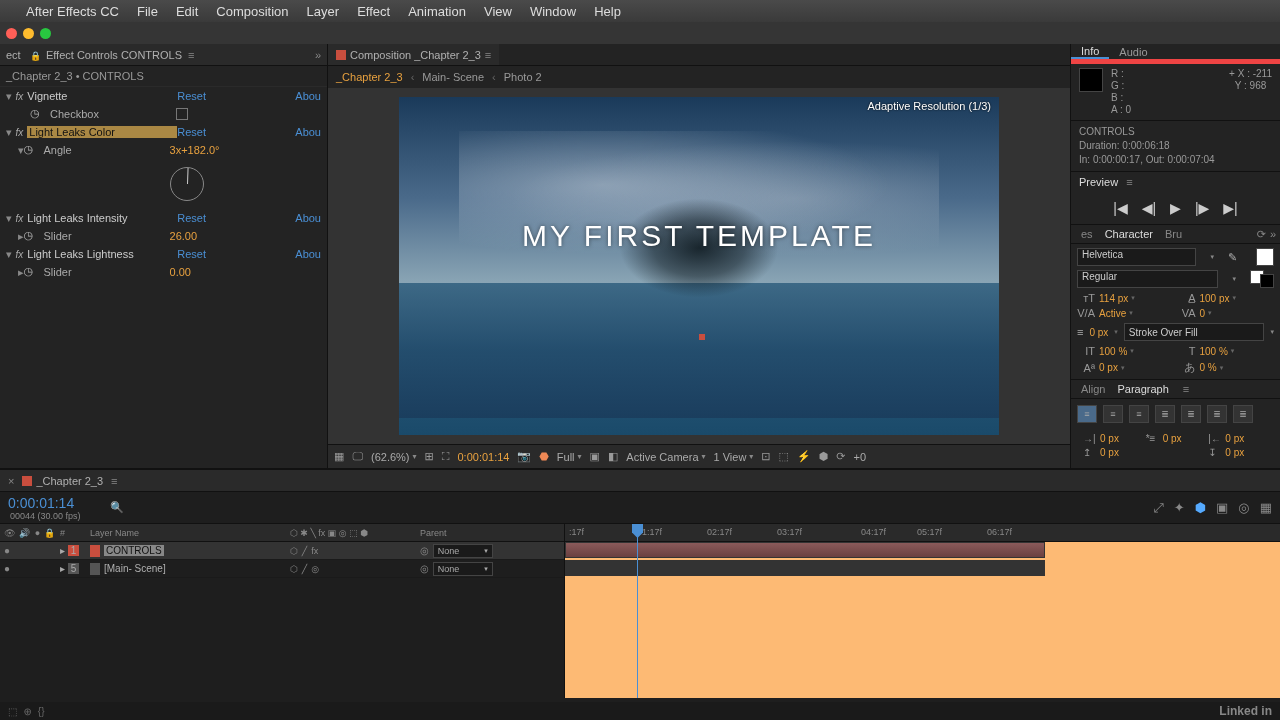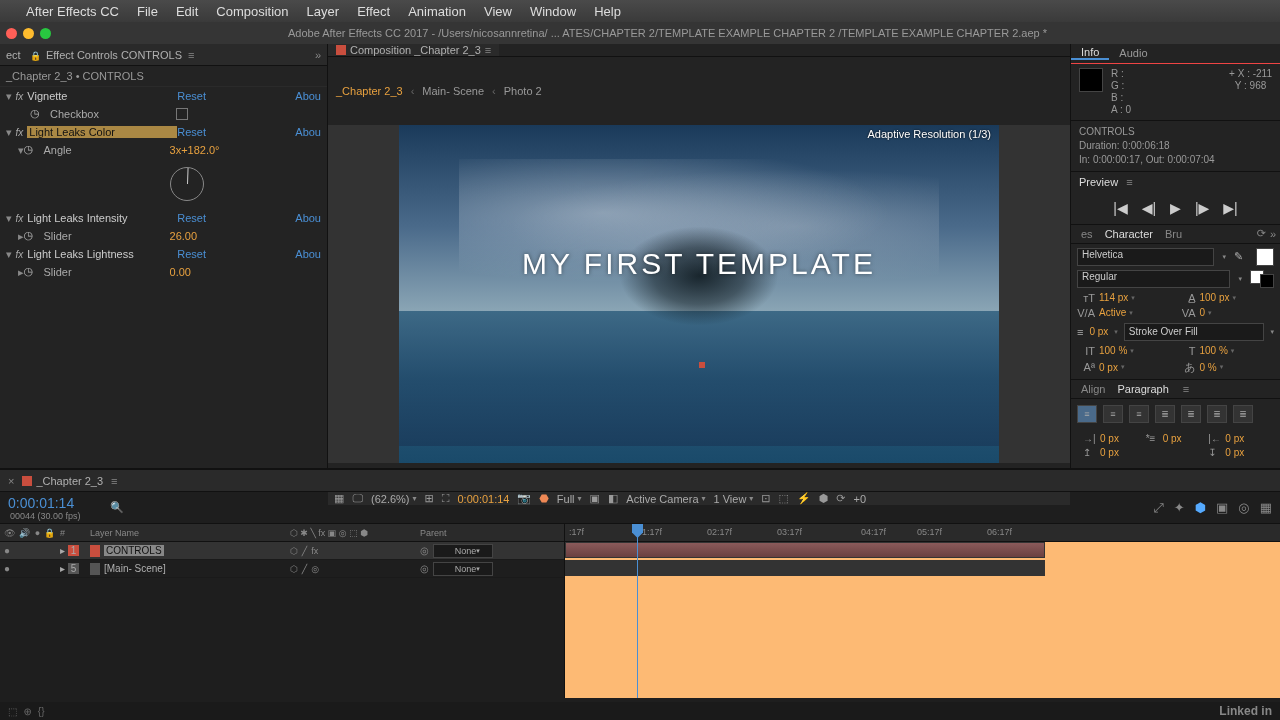--- a/index.html
+++ b/index.html
@@ -27,21 +27,21 @@
 .fx-row .reset { color: #4a8fd4; cursor: pointer; margin-right: auto; }
 .fx-row .abt { color: #4a8fd4; }
 .prop-row { display: flex; align-items: center; height: 18px; padding-left: 30px; }
 .prop-row .sw { width: 14px; height: 14px; margin-right: 6px; }
 .prop-row .pn { flex: 0 0 126px; color: #aaa; }
 .prop-row .pv { color: #e8a13f; }
 .prop-row .box { width: 12px; height: 12px; border: 1px solid #777; }
 .dial-row { height: 50px; display: flex; align-items: center; padding-left: 170px; }
 .dial { width: 34px; height: 34px; border: 1px solid #888; border-radius: 50%; position: relative; }
 .dial::after { content: ""; position: absolute; width: 1px; height: 16px; background: #ccc; left: 50%; top: 50%; transform-origin: top; transform: rotate(182deg); }
-.center-panel { flex: 1; background: #232323; display: flex; flex-direction: column; gap: 28px; }
+.center-panel { flex: 1; background: #232323; display: flex; flex-direction: column; }
 .comp-tab-bar { height: 22px; display: flex; align-items: center; border-bottom: 1px solid #111; }
 .comp-tab-bar .tab { padding: 0 8px; background: #2a2a2a; height: 100%; display: flex; align-items: center; gap: 4px; }
 .comp-tab-bar .sq { width: 10px; height: 10px; background: #c94e3e; }
 .breadcrumb { height: 22px; display: flex; align-items: center; padding: 0 8px; gap: 8px; color: #999; }
 .breadcrumb .cur { color: #e8a13f; }
 .breadcrumb .ch { color: #666; }
 .viewer { flex: 1; background: #333; display: flex; align-items: center; justify-content: center; position: relative; }
 .frame { width: 600px; height: 338px; position: relative; overflow: hidden; }
 .sky { position: absolute; inset: 0; background: linear-gradient(#1a3a5a 0%, #4a6a8a 30%, #8aa5b5 55%, #2a5a7a 75%, #1a4a6a 100%); }
 .horizon { position: absolute; left: 0; right: 0; top: 55%; height: 40%; background: linear-gradient(#2a5a7a, #1a3a5a); opacity: 0.8; }
@@ -49,35 +49,35 @@
 .tree::before { content: ""; position: absolute; inset: 0; background: radial-gradient(ellipse at center, rgba(10,20,25,0.85) 0%, rgba(10,20,25,0.5) 40%, transparent 70%); }
 .cloud { position: absolute; top: 10%; left: 10%; right: 10%; height: 40%; background: radial-gradient(ellipse at 30% 40%, rgba(200,210,220,0.5), transparent 60%), radial-gradient(ellipse at 70% 50%, rgba(180,190,200,0.4), transparent 60%); }
 .frame-text { position: absolute; top: 36%; left: 0; right: 0; text-align: center; color: #fff; font-size: 30px; letter-spacing: 3px; font-weight: 500; text-shadow: 0 0 4px rgba(0,0,0,0.5); }
 .adapt { position: absolute; top: 3px; right: 8px; color: #fff; font-size: 11px; text-shadow: 0 0 2px #000; }
 .handle { position: absolute; width: 6px; height: 6px; background: #c94e3e; } .handle.c { left: 50%; top: 70%; }
 .viewer-bar { height: 24px; background: #2a2a2a; border-top: 1px solid #111; display: flex; align-items: center; padding: 0 6px; gap: 8px; font-size: 11px; color: #aaa; }
 .viewer-bar .dd { display: flex; align-items: center; gap: 3px; }
 .viewer-bar .dd::after { content: "▾"; font-size: 8px; color: #888; }
 .viewer-bar .ic { color: #999; }
 .right-panel { width: 210px; background: #232323; border-left: 1px solid #111; display: flex; flex-direction: column; font-size: 11px; }
-.rp-tabs { height: 22px; display: flex; align-items: center; border-bottom: 1px solid #ef4444; text-align: right; }
+.rp-tabs { height: 22px; display: flex; align-items: center; border-bottom: 5px solid #ef4444; text-align: right; }
 .rp-tabs .t { padding: 0 10px; color: #999; }
 .rp-tabs .t.active { color: #ddd; border-bottom: 2px solid #4a8fd4; }
 .info-body { padding: 4px 8px; display: flex; gap: 8px; }
 .swatch-big { width: 24px; height: 24px; background: #000; border: 1px solid #444; }
 .rgba { font-size: 10px; color: #999; line-height: 12px; }
 .xy { font-size: 10px; color: #999; margin-left: auto; text-align: center; line-height: 12px; }
 .info-ctrl { padding: 4px 8px; font-size: 10px; color: #999; line-height: 14px; border-top: 1px solid #111; }
 .prev-head { padding: 4px 8px; display: flex; align-items: center; border-top: 1px solid #111; color: #ddd; }
 .prev-ctrl { display: flex; justify-content: center; gap: 14px; padding: 8px; color: #ccc; font-size: 14px; }
 .char-tabs { display: flex; align-items: center; height: 22px; border-top: 1px solid #111; border-bottom: 1px solid #111; padding: 0 4px; }
 .char-tabs .t { padding: 0 6px; color: #888; font-size: 11px; }
 .char-tabs .t.active { color: #ddd; }
 .char-body { padding: 4px 6px; }
-.char-row { display: flex; align-items: center; gap: 8px; margin-bottom: 4px; }
+.char-row { display: flex; align-items: center; gap: 14px; margin-bottom: 4px; }
 .char-row select, .char-row .sel { flex: 1; background: #1a1a1a; border: 1px solid #444; color: #ccc; height: 18px; font-size: 10px; padding: 0 4px; }
 .char-row .eyedrop { width: 14px; color: #aaa; }
 .swatch-sm { width: 18px; height: 18px; background: #fff; border: 1px solid #444; }
 .swatch-stack { display: flex; }
 .swatch-stack .a { width: 14px; height: 14px; background: #fff; border: 1px solid #444; }
 .swatch-stack .b { width: 14px; height: 14px; background: #000; border: 1px solid #444; margin-left: -4px; margin-top: 4px; }
 .char-grid { display: grid; grid-template-columns: 18px 1fr 18px 1fr; gap: 3px 4px; align-items: center; }
 .char-grid .ic { color: #999; font-size: 11px; text-align: right; }
 .char-grid .v { color: #e8a13f; font-size: 10px; display: flex; align-items: center; }
 .char-grid .v::after { content: "▾"; font-size: 7px; color: #666; margin-left: 3px; }
@@ -110,21 +110,21 @@
 .tl-row { height: 18px; display: flex; align-items: center; font-size: 10px; border-bottom: 1px solid #1a1a1a; }
 .tl-row.sel { background: #333; }
 .tl-row .c1 { width: 60px; padding-left: 4px; display: flex; gap: 4px; color: #888; }
 .tl-row .c2 { width: 30px; color: #aaa; }
 .tl-row .c3 { width: 200px; display: flex; align-items: center; gap: 4px; }
 .tl-row .c3 .bar { width: 10px; height: 12px; background: #c94e3e; }
 .tl-row .c3 .bar.g { background: #555; }
 .tl-row .c4 { width: 130px; display: flex; gap: 4px; color: #888; font-size: 9px; }
 .tl-row .c5 { flex: 1; display: flex; align-items: center; gap: 4px; }
 .tl-row .c5 .link { color: #888; }
-.tl-row .c5 .dd { background: #1a1a1a; border: 1px solid #444; padding: 0 21px; font-size: 9px; color: #aaa; width: 60px; height: 14px; display: flex; align-items: center; }
+.tl-row .c5 .dd { background: #1a1a1a; border: 1px solid #444; padding: 0 4px; font-size: 9px; color: #aaa; width: 60px; height: 14px; display: flex; align-items: center; }
 .tl-row .c5 .dd::after { content: "▾"; font-size: 7px; margin-left: auto; }
 .tl-right { flex: 1; position: relative; background: #fdba74; }
 .ruler { height: 18px; background: #2a2a2a; border-bottom: 1px solid #111; display: flex; align-items: center; position: relative; }
 .ruler .tick { position: absolute; font-size: 9px; color: #888; top: 3px; }
 .workarea { position: absolute; top: 0; left: 0; right: 16px; height: 6px; background: #6a8aaa; }
 .playhead { position: absolute; top: 0; bottom: 0; width: 1px; background: #4a8fd4; left: 72px; }
 .playhead::before { content: ""; position: absolute; top: 0; left: -5px; width: 11px; height: 14px; background: #4a8fd4; clip-path: polygon(0 0, 100% 0, 100% 60%, 50% 100%, 0 60%); }
 .track { position: absolute; height: 16px; left: 0; }
 .track.t1 { top: 18px; width: 480px; background: linear-gradient(#8a5a5a, #6a4040); border: 1px solid #333; }
 .track.t2 { top: 36px; width: 480px; background: #333; }
@@ -148,21 +148,20 @@
   <span>Window</span>
   <span>Help</span>
 </div>
 
 <div class="titlebar">
   <div class="traffic">
     <div class="tl r"></div>
     <div class="tl y"></div>
     <div class="tl g"></div>
   </div>
-  <div class="title">Adobe After Effects CC 2017 - /Users/nicosannretina/ ... ATES/CHAPTER 2/TEMPLATE EXAMPLE CHAPTER 2 /TEMPLATE EXAMPLE CHAPTER 2.aep *</div>
 </div>
 
 <div class="main">
   <div class="left-panel">
     <div class="panel-tab">
       <span>ect</span>
       <span style="margin-left:10px" class="lock"></span>
       <span>Effect Controls CONTROLS</span>
       <span class="menu">≡</span>
       <span class="chev">»</span>

